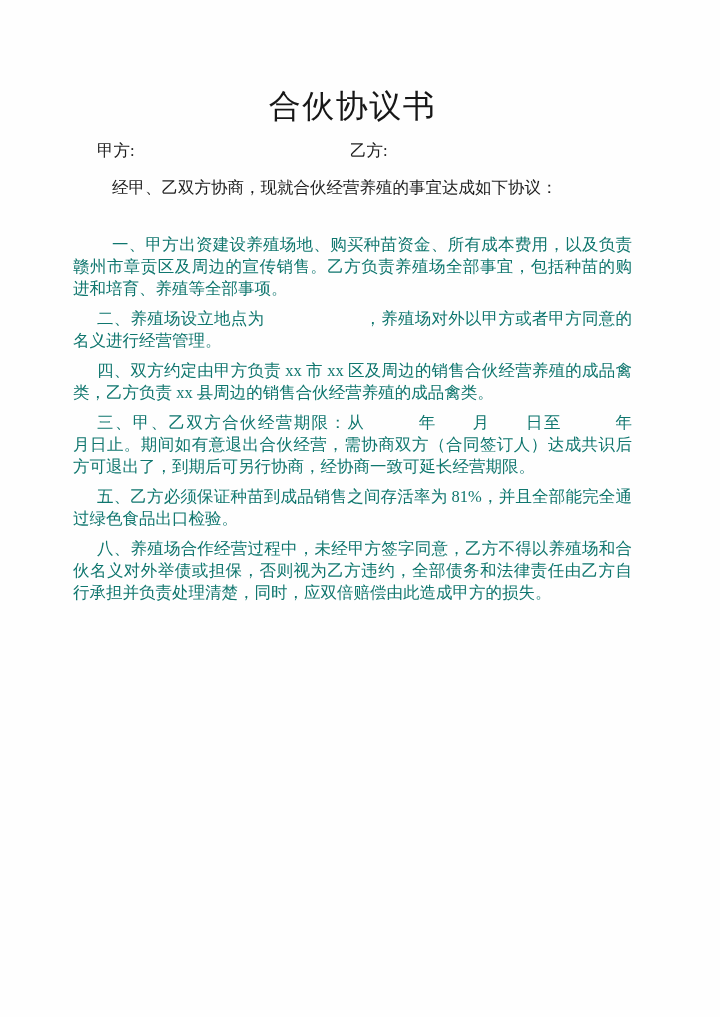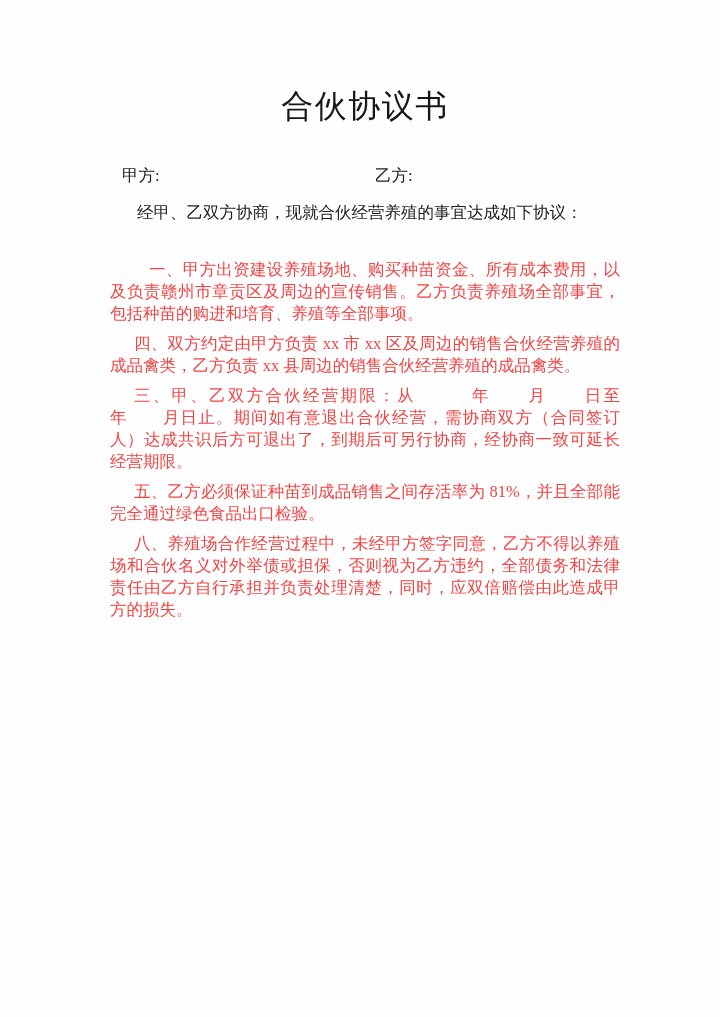--- a/index.html
+++ b/index.html
@@ -11,21 +11,21 @@
     width: 720px;
     height: 1017px;
     overflow: hidden;
     color: #1c1c1c;
     font-family: "Liberation Serif", "DejaVu Serif", serif;
   }
   .page {
     box-sizing: border-box;
     width: 720px;
     height: 1017px;
-    padding: 86px 88px 30px 98px;
+    padding: 86px 88px 30px 73px;
     background: #fefefe;
   }
   .doc-title {
     margin: 0 0 14px 0;
     font-size: 32px;
     font-weight: 500;
     line-height: 40px;
     letter-spacing: 1.5px;
     text-align: center;
     color: #171717;
@@ -33,38 +33,37 @@
   .parties {
     margin: 0 0 12px 0;
     padding-left: 24px;
     font-size: 16.5px;
     line-height: 22px;
     white-space: nowrap;
   }
   .party-a {
     display: inline-block;
     width: 253px;
-    margin-top: 25px;
   }
   .party-b {
     display: inline-block;
   }
   .intro {
     margin: 15px;
     text-indent: 24px;
     font-size: 16.5px;
     line-height: 22px;
   }
   .clause {
-    margin: 8px 12px;
+    margin: 8px 0;
     text-indent: 24px;
     font-size: 16.5px;
     line-height: 22px;
     text-align: justify;
-    color: #ef4444;
+    color: #0f766e;
   }
   .clause.first {
     margin-top: 35px;
     text-indent: 39px;
   }
 </style>
 </head>
 <body>
 
 <div class="page">
@@ -72,20 +71,21 @@
   <h1 class="doc-title">合伙协议书</h1>
 
   <div class="parties">
     <span class="party-a">甲方:</span><span class="party-b">乙方:</span>
   </div>
 
   <p class="intro">经甲、乙双方协商，现就合伙经营养殖的事宜达成如下协议：</p>
 
   <p class="clause first">一、甲方出资建设养殖场地、购买种苗资金、所有成本费用，以及负责赣州市章贡区及周边的宣传销售。乙方负责养殖场全部事宜，包括种苗的购进和培育、养殖等全部事项。</p>
 
+  <p class="clause">二、养殖场设立地点为　　　　　　，养殖场对外以甲方或者甲方同意的名义进行经营管理。</p>
 
   <p class="clause">四、双方约定由甲方负责 xx 市 xx 区及周边的销售合伙经营养殖的成品禽类，乙方负责 xx 县周边的销售合伙经营养殖的成品禽类。</p>
 
   <p class="clause">三、甲、乙双方合伙经营期限：从　　　年　　月　　日至　　　年　　月日止。期间如有意退出合伙经营，需协商双方（合同签订人）达成共识后方可退出了，到期后可另行协商，经协商一致可延长经营期限。</p>
 
   <p class="clause">五、乙方必须保证种苗到成品销售之间存活率为 81%，并且全部能完全通过绿色食品出口检验。</p>
 
 
 
   <p class="clause">八、养殖场合作经营过程中，未经甲方签字同意，乙方不得以养殖场和合伙名义对外举债或担保，否则视为乙方违约，全部债务和法律责任由乙方自行承担并负责处理清楚，同时，应双倍赔偿由此造成甲方的损失。</p>

